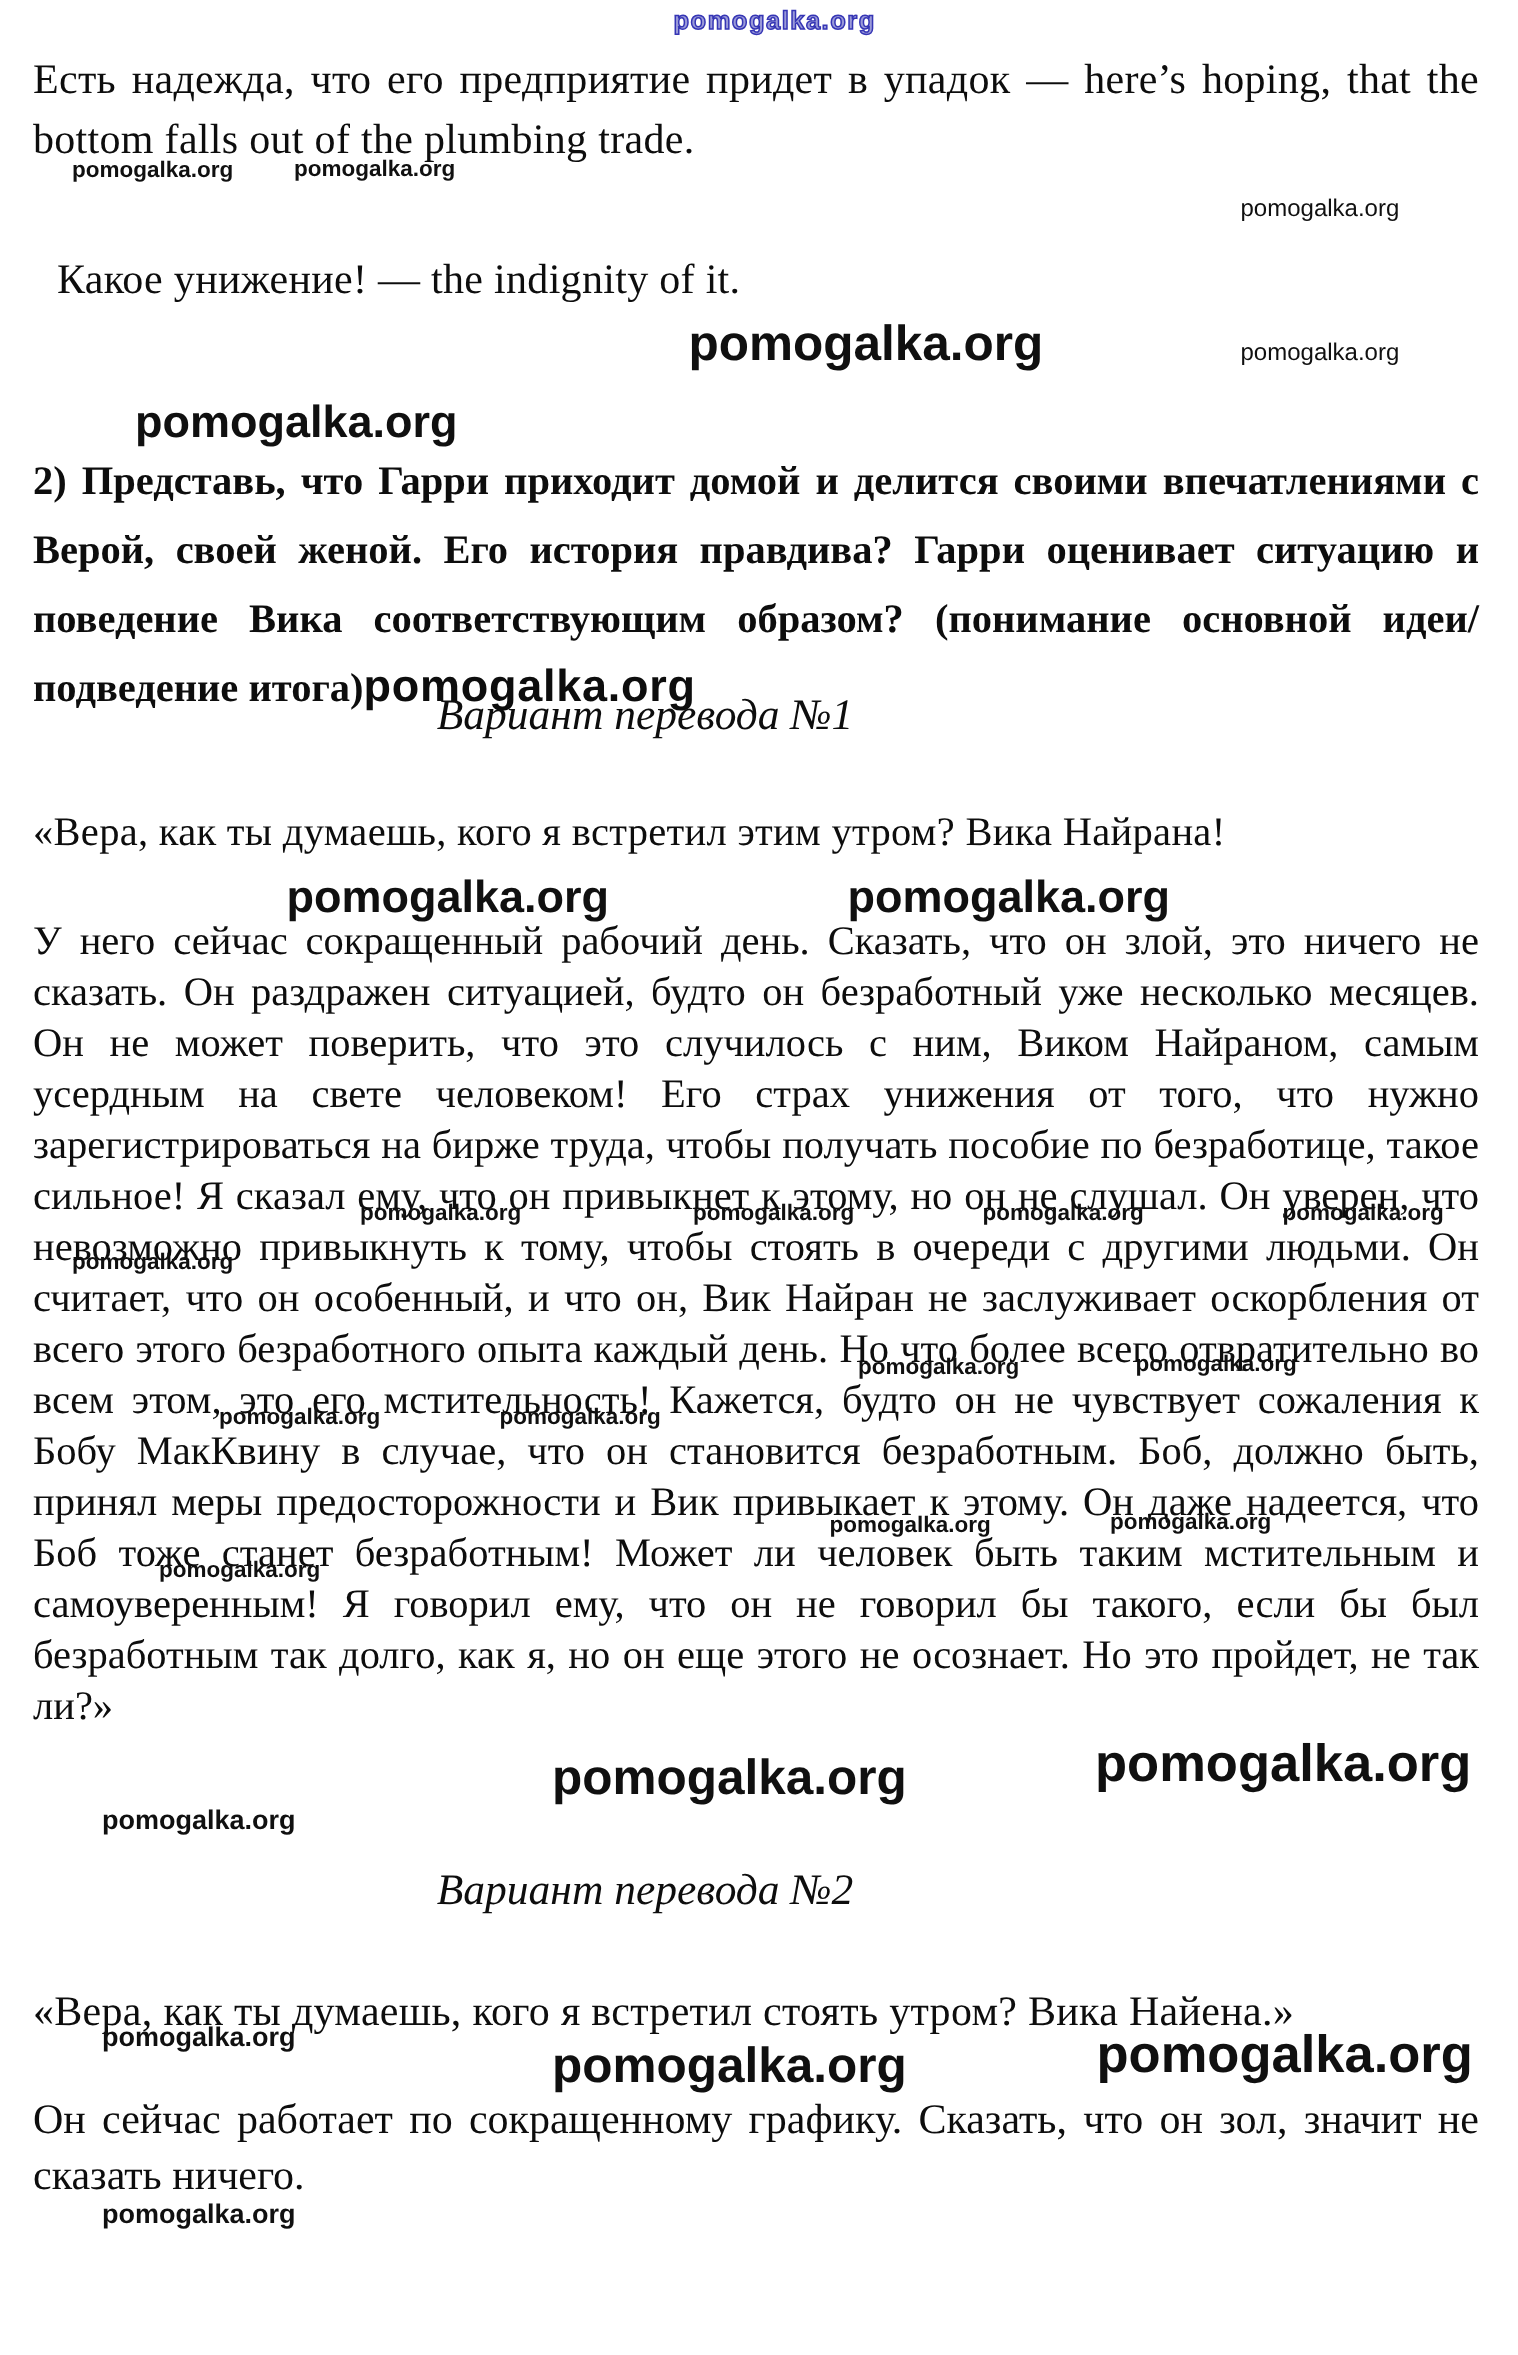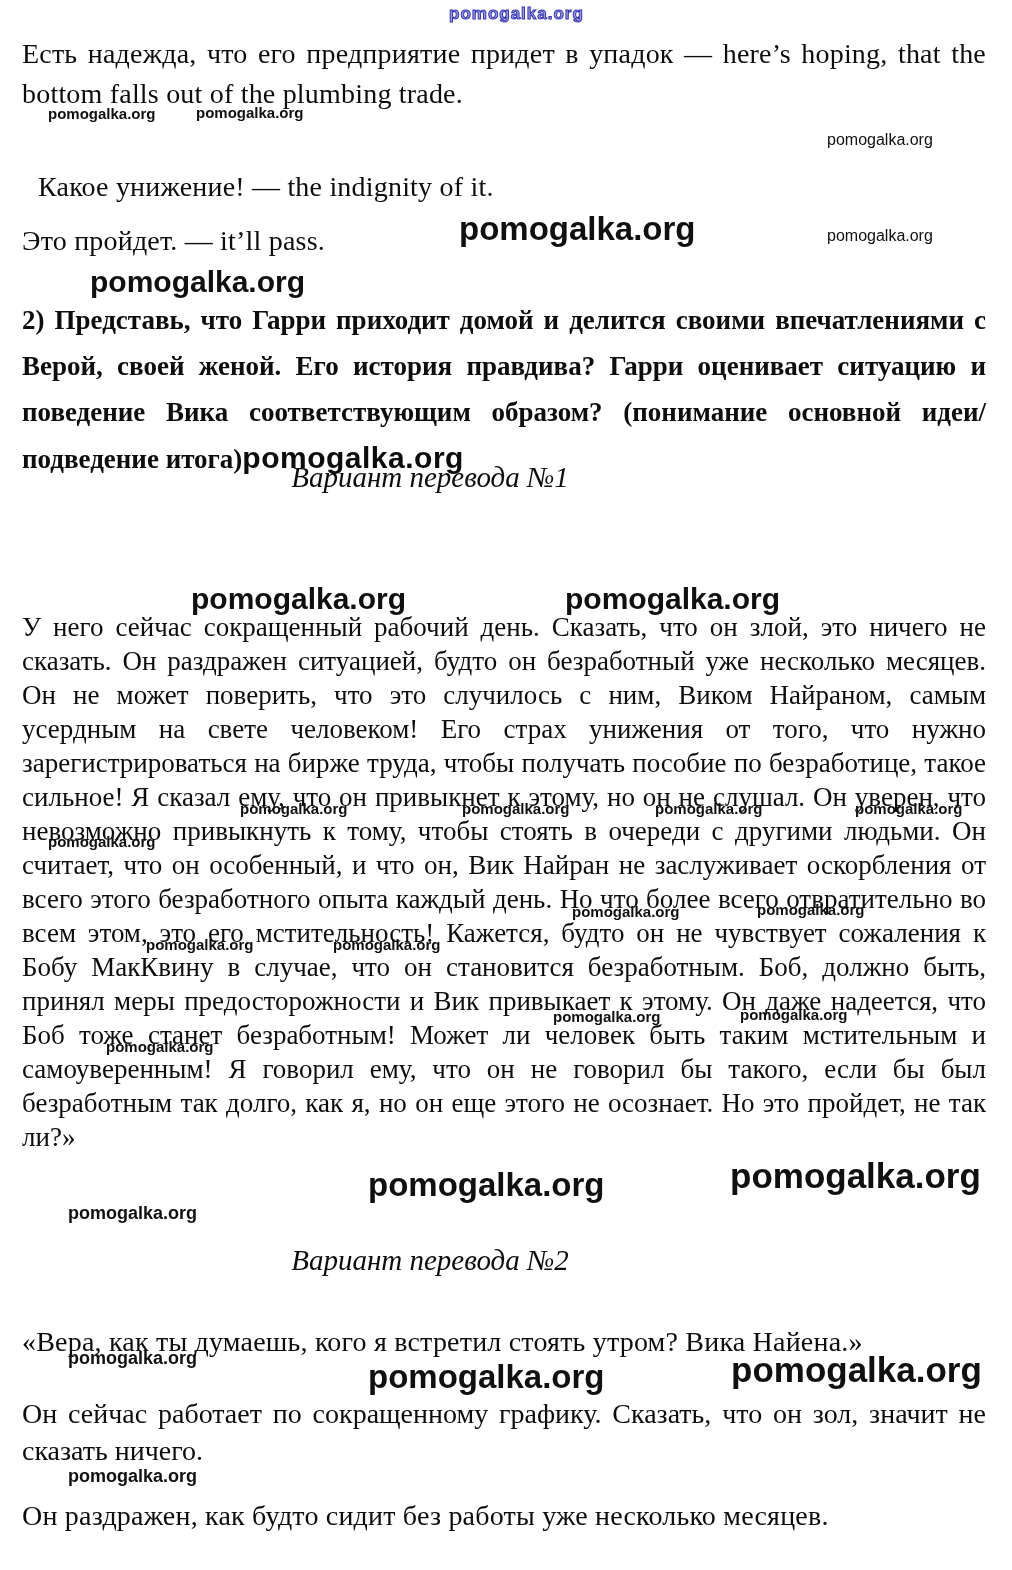--- a/index.html
+++ b/index.html
@@ -77,29 +77,29 @@
 
   <p class="abs para" style="top:34px;margin:0;">Есть надежда, что его предприятие придет в упадок — here’s hoping, that the bottom falls out of the plumbing trade.</p>
 
   <span class="abs wm wm-xs" style="left:48px;top:105px;">pomogalka.org</span>
   <span class="abs wm wm-xs" style="left:196px;top:104px;">pomogalka.org</span>
   <span class="abs wm wm-plain" style="left:827px;top:131px;">pomogalka.org</span>
 
   <p class="abs para single" style="top:151px;margin:16px;">Какое унижение! — the indignity of it.</p>
 
   <span class="abs wm wm-lg" style="left:459px;top:210px;">pomogalka.org</span>
-  <p class="abs para single" style="top:221px;margin:0;">Это пройдет. — it’ll pass.</p>
   <span class="abs wm wm-plain" style="left:827px;top:227px;">pomogalka.org</span>
 
   <span class="abs wm wm-md" style="left:90px;top:265px;">pomogalka.org</span>
 
   <p class="abs task" style="top:297px;margin:0;"><span>2) Представь, что Гарри приходит домой и делится своими впечатлениями с Верой, своей женой. Его история правдива? Гарри оценивает ситуацию и поведение Вика соответствующим образом? (понимание основной идеи/подведение итога)</span><span class="wm-inline">pomogalka.org</span></p>
 
   <h3 class="abs heading" style="top:462px;margin:0;font-weight:normal;">Вариант перевода №1</h3>
 
+  <p class="abs para single" style="top:534px;margin:0;font-size:27px;">«Вера, как ты думаешь, кого я встретил этим утром? Вика Найрана!</p>
 
   <span class="abs wm wm-md" style="left:191px;top:582px;">pomogalka.org</span>
   <span class="abs wm wm-md" style="left:565px;top:582px;">pomogalka.org</span>
 
   <p class="abs trans" style="top:610px;margin:0;">У него сейчас сокращенный рабочий день. Сказать, что он злой, это ничего не сказать. Он раздражен ситуацией, будто он безработный уже несколько месяцев. Он не может поверить, что это случилось с ним, Виком Найраном, самым усердным на свете человеком! Его страх унижения от того, что нужно зарегистрироваться на бирже труда, чтобы получать пособие по безработице, такое сильное! Я сказал ему, что он привыкнет к этому, но он не слушал. Он уверен, что невозможно привыкнуть к тому, чтобы стоять в очереди с другими людьми. Он считает, что он особенный, и что он, Вик Найран не заслуживает оскорбления от всего этого безработного опыта каждый день. Но что более всего отвратительно во всем этом, это его мстительность! Кажется, будто он не чувствует сожаления к Бобу МакКвину в случае, что он становится безработным. Боб, должно быть, принял меры предосторожности и Вик привыкает к этому. Он даже надеется, что Боб тоже станет безработным! Может ли человек быть таким мстительным и самоуверенным! Я говорил ему, что он не говорил бы такого, если бы был безработным так долго, как я, но он еще этого не осознает. Но это пройдет, не так ли?»</p>
 
   <span class="abs wm wm-xs" style="left:240px;top:800px;">pomogalka.org</span>
   <span class="abs wm wm-xs" style="left:462px;top:800px;">pomogalka.org</span>
   <span class="abs wm wm-xs" style="left:655px;top:800px;">pomogalka.org</span>
   <span class="abs wm wm-xs" style="left:855px;top:800px;">pomogalka.org</span>
@@ -121,15 +121,14 @@
   <p class="abs para single" style="top:1322px;margin:0;">«Вера, как ты думаешь, кого я встретил стоять утром? Вика Найена.»</p>
 
   <span class="abs wm wm-sm" style="left:68px;top:1348px;">pomogalka.org</span>
   <span class="abs wm wm-lg" style="left:368px;top:1358px;">pomogalka.org</span>
   <span class="abs wm wm-xl" style="left:731px;top:1350px;">pomogalka.org</span>
 
   <p class="abs trans2" style="top:1395px;margin:0;">Он сейчас работает по сокращенному графику. Сказать, что он зол, значит не сказать ничего.</p>
 
   <span class="abs wm wm-sm" style="left:68px;top:1466px;">pomogalka.org</span>
 
-  <p class="abs para single" style="top:1496px;margin:0;">Он раздражен, как будто сидит без работы уже несколько месяцев.</p>
 
 </div>
 
 </body></html>

